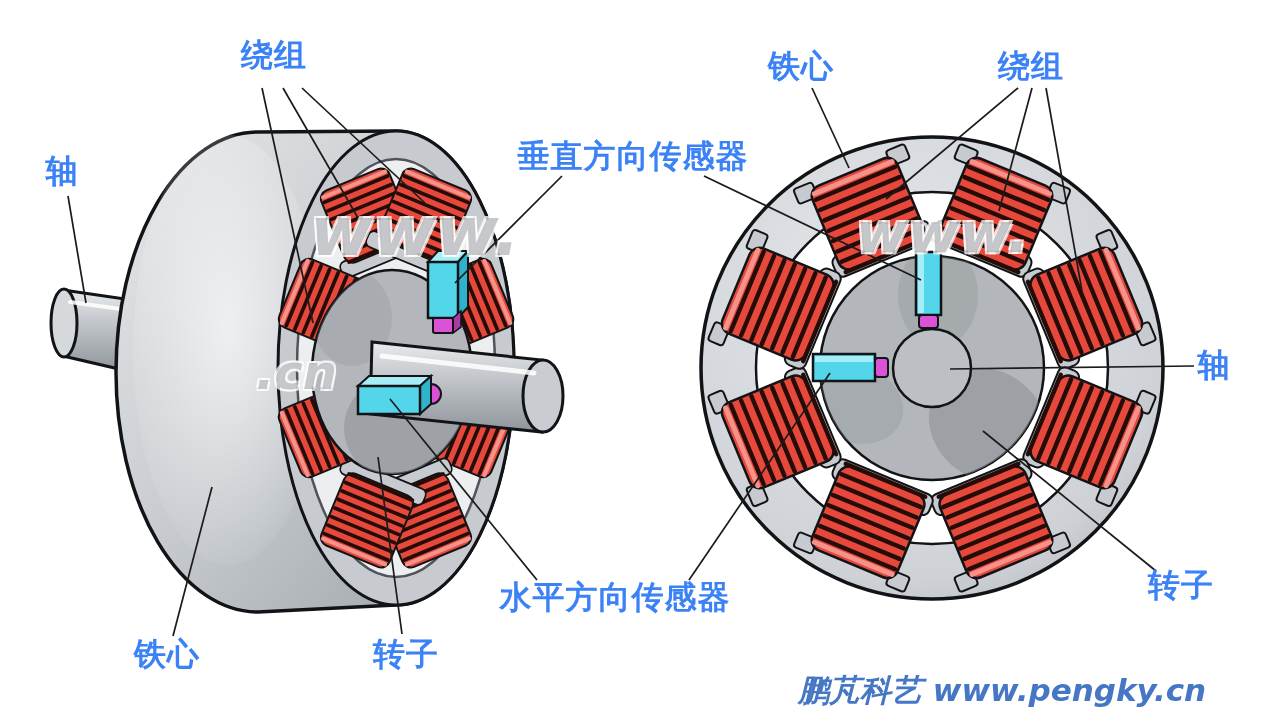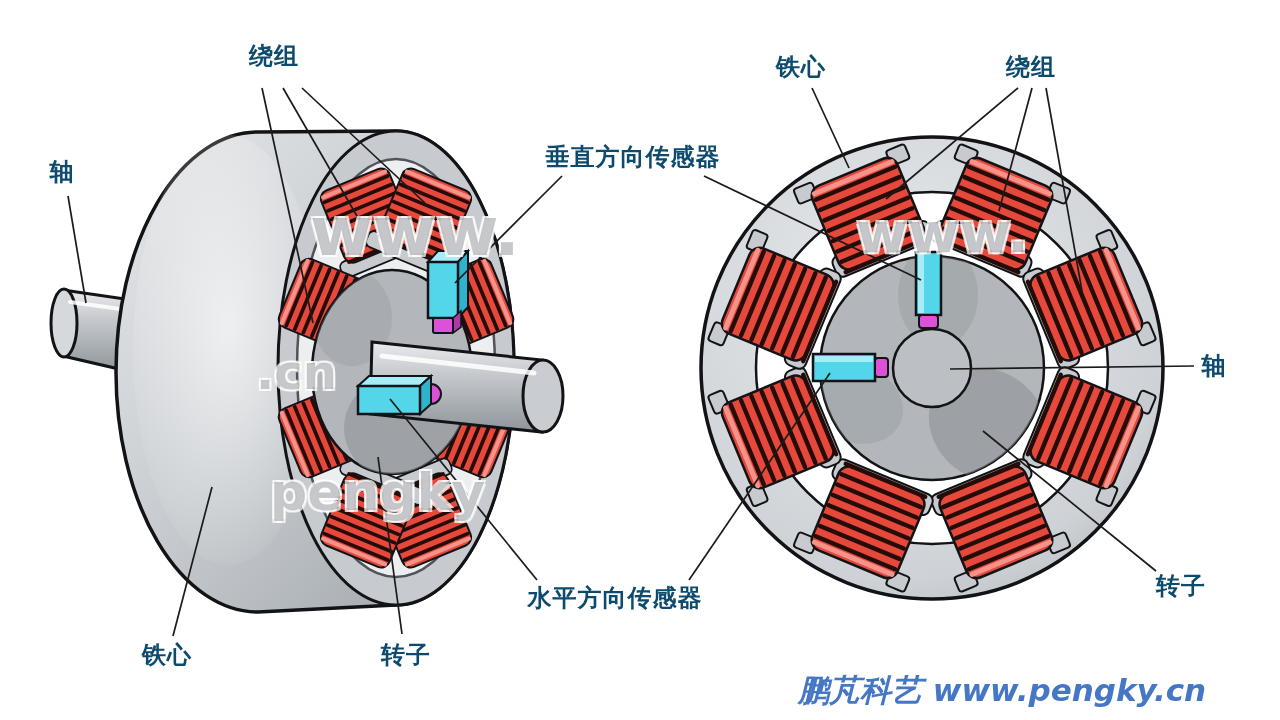--- a/index.html
+++ b/index.html
@@ -1,22 +1,22 @@
 <!DOCTYPE html>
 <html><head>
 <meta charset="utf-8">
 <style>
   html,body{margin:0;padding:0;background:#ffffff;}
   .canvas{position:relative;width:1280px;height:720px;background:#ffffff;overflow:hidden;
           font-family:"Liberation Serif","DejaVu Serif",serif;}
   svg{position:absolute;left:0;top:0;}
-  .label{position:absolute;transform:translate(-50%,-50%);font-size:24px;font-weight:600;
-         color:#0c4a6e;white-space:nowrap;letter-spacing:1px;z-index:30;}
+  .label{position:absolute;transform:translate(-50%,-50%);font-size:32px;font-weight:600;
+         color:#3b82f6;white-space:nowrap;letter-spacing:1px;z-index:30;}
   .wm{position:absolute;font-family:"DejaVu Sans","Liberation Sans",sans-serif;
-      font-weight:bold;color:rgba(128,133,139,0.45);white-space:nowrap;z-index:20;
+      font-style:italic;font-weight:bold;color:rgba(128,133,139,0.45);white-space:nowrap;z-index:20;
       text-shadow:2px 2px 0 rgba(255,255,255,.75),-2px -2px 0 rgba(255,255,255,.75),
                   2px -2px 0 rgba(255,255,255,.75),-2px 2px 0 rgba(255,255,255,.75);}
   .wm1{left:310px;top:192px;font-size:68px;}
   .wm2{left:256px;top:344px;font-size:48px;}
   .wm3{left:270px;top:462px;font-size:52px;}
   .wm4{left:856px;top:200px;font-size:56px;}
   .wm5{left:798px;top:434px;font-size:50px;}
   .brand{position:absolute;left:798px;top:670px;font-family:"DejaVu Sans","Liberation Sans",sans-serif;
          font-style:italic;font-weight:bold;font-size:31px;white-space:nowrap;z-index:30;}
 </style>
@@ -366,21 +366,20 @@
     <line x1="1018" y1="88" x2="886" y2="199"></line>
     <line x1="1032" y1="88" x2="999" y2="211"></line>
     <line x1="1046" y1="88" x2="1082" y2="291"></line>
     <line x1="950" y1="369" x2="1194" y2="366"></line>
     <line x1="1156" y1="571" x2="983" y2="431"></line>
   </g>
 </svg>
 
 <div class="wm wm1">www.</div>
 <div class="wm wm2">.cn</div>
-<div class="wm wm3">pengky</div>
 <div class="wm wm4">www.</div>
 
 <div class="label" style="left:274px;top:56px">绕组</div>
 <div class="label" style="left:62px;top:172px">轴</div>
 <div class="label" style="left:167px;top:655px">铁心</div>
 <div class="label" style="left:406px;top:655px">转子</div>
 <div class="label" style="left:615px;top:598px">水平方向传感器</div>
 <div class="label" style="left:633px;top:157px">垂直方向传感器</div>
 <div class="label" style="left:801px;top:67px">铁心</div>
 <div class="label" style="left:1031px;top:67px">绕组</div>

